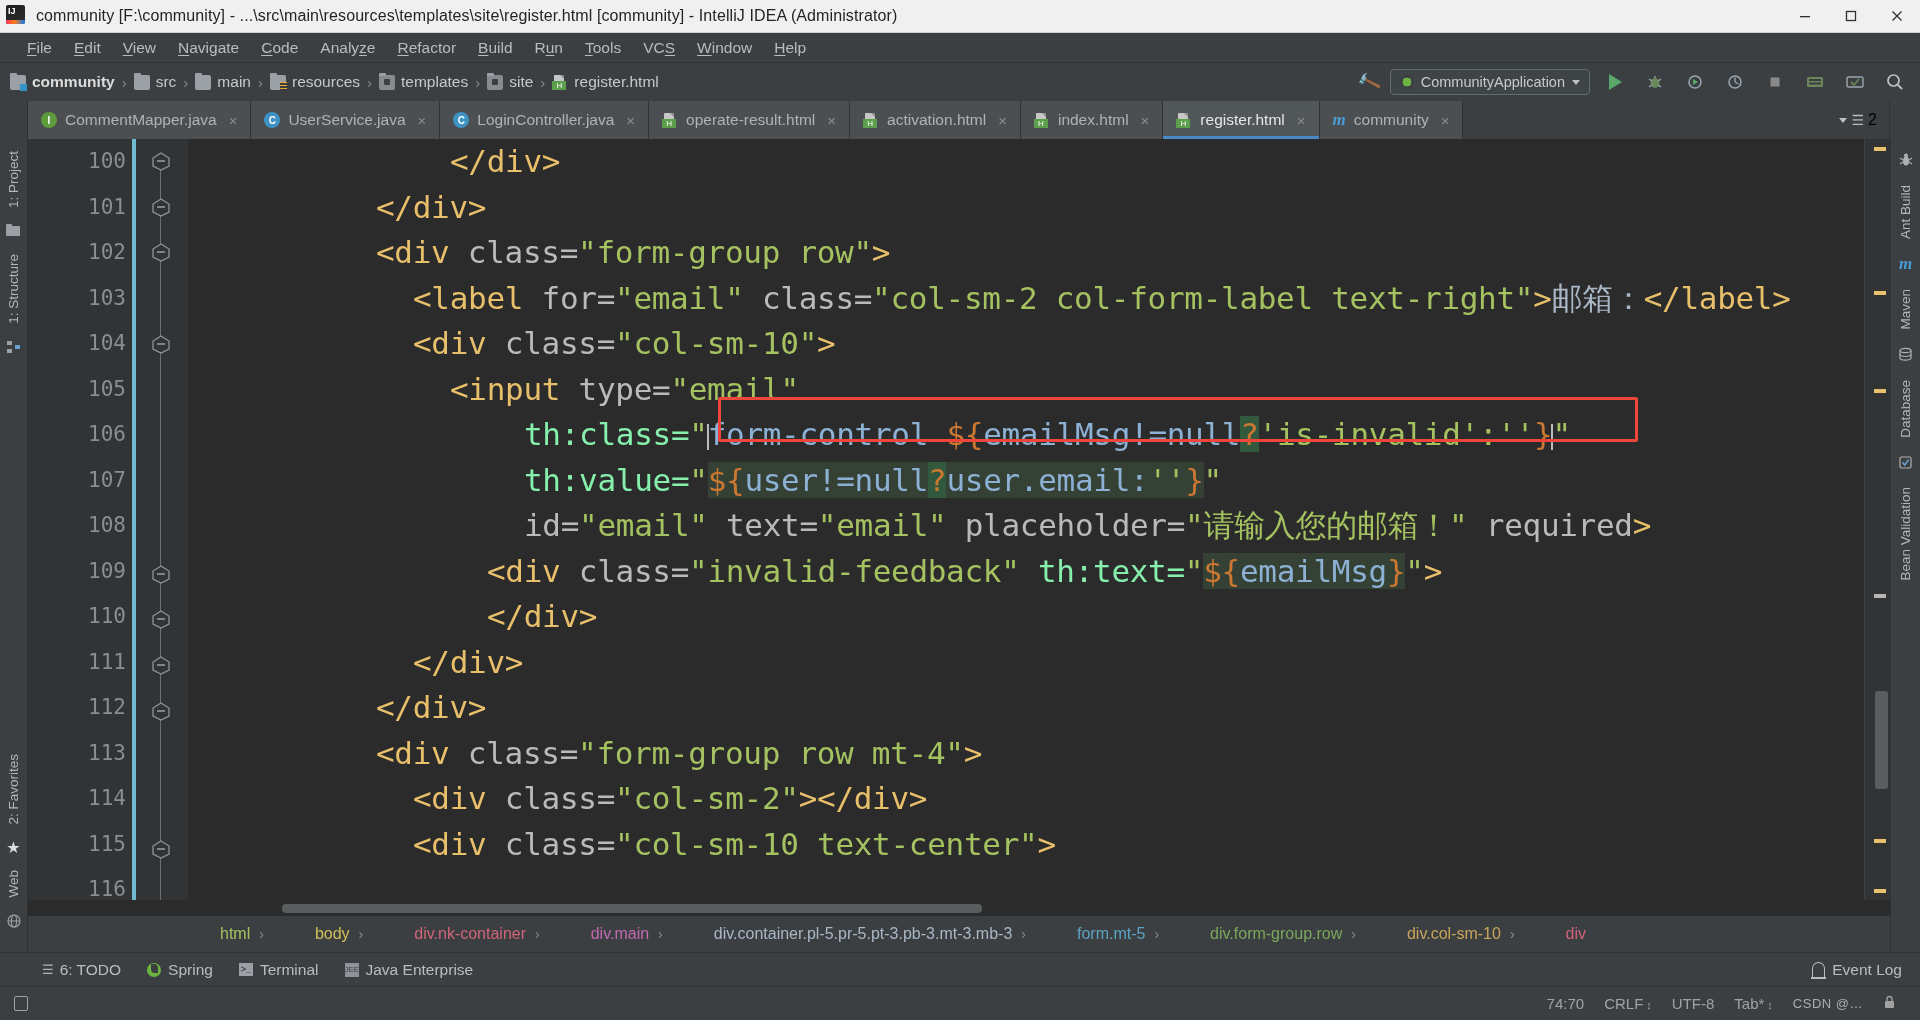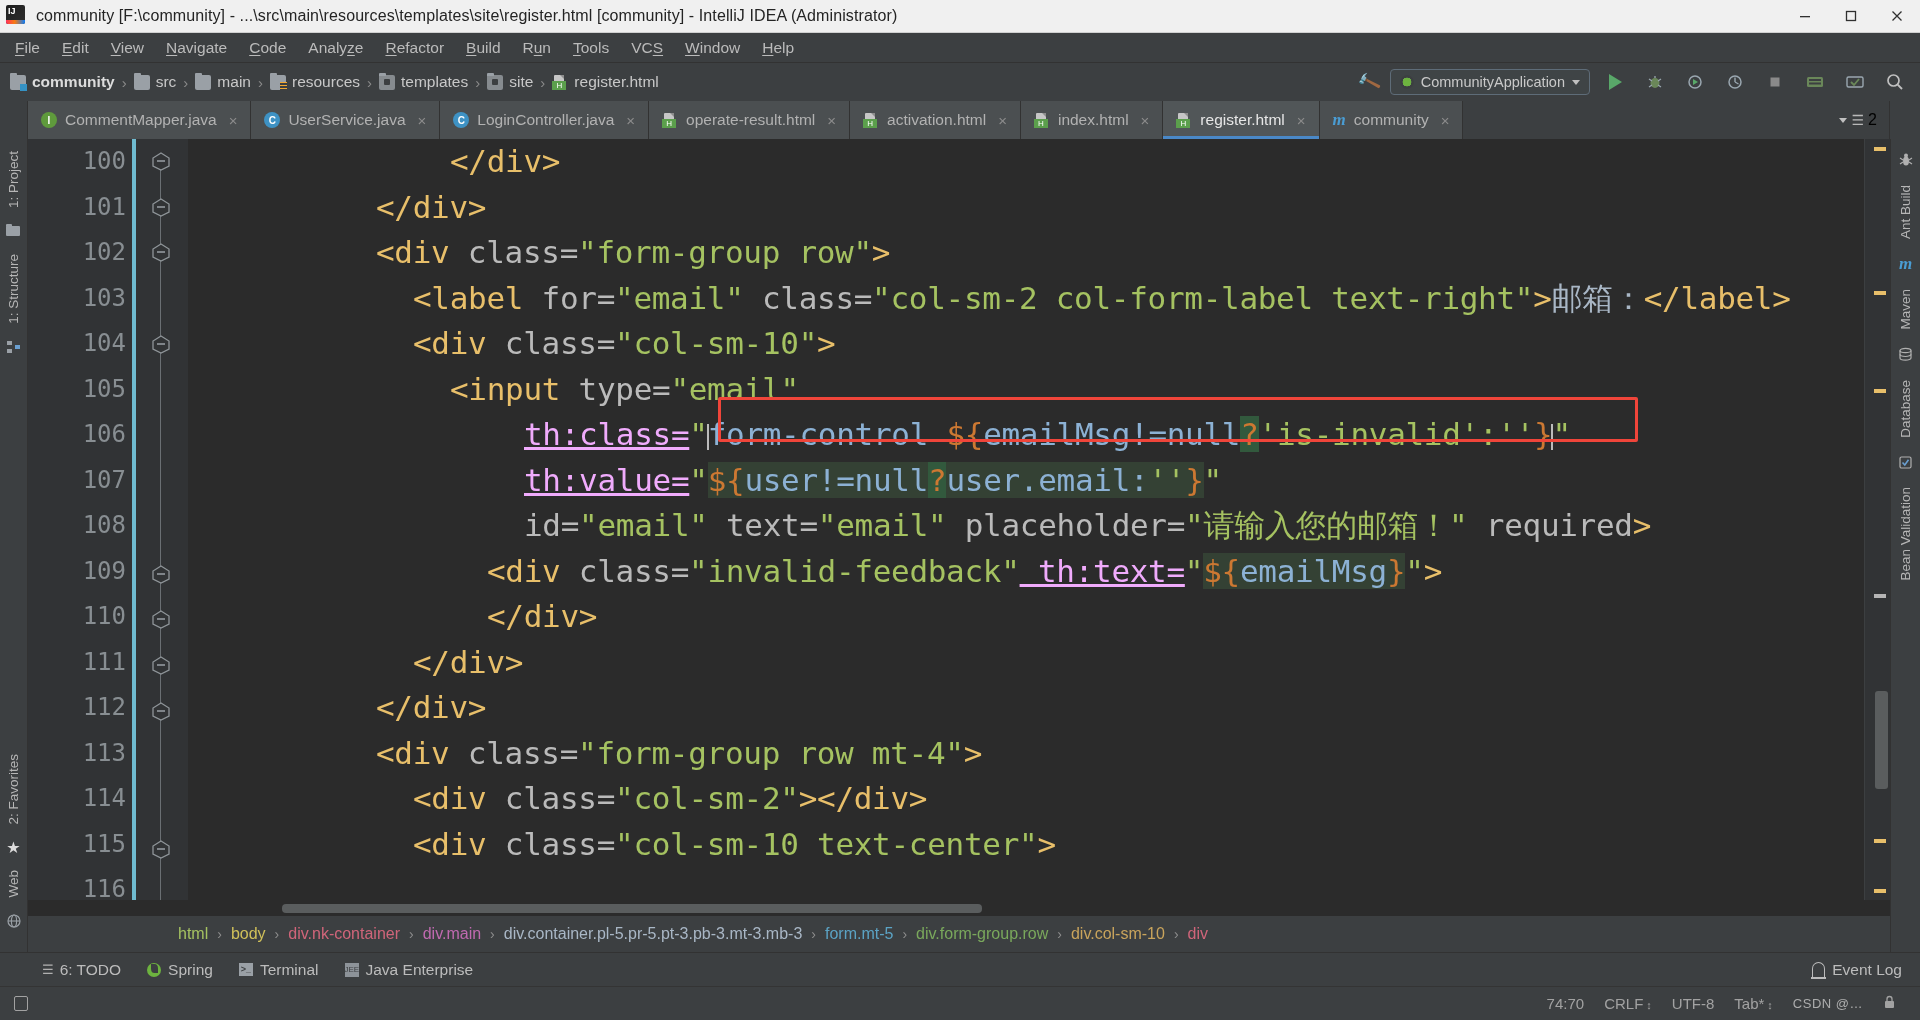--- a/index.html
+++ b/index.html
@@ -36,21 +36,21 @@
   .tb-btns { display: flex; align-items: center; height: 33px; }
   .tb-btn {
     width: 46px; height: 33px; display: flex; align-items: center; justify-content: center;
     color: #303030;
   }
   .tb-btn svg { display: block; }
 
   
   .menubar {
     height: 30px; background: #3c3f41; display: flex; align-items: center;
-    padding-left: 4px; flex: none; border-bottom: 1px solid #323232;
+    padding-left: 16px; flex: none; border-bottom: 1px solid #323232;
   }
   .menu-item {
     padding: 3px 11px; font-size: 15.5px; color: #bbbbbb; white-space: nowrap;
     font-family: "Liberation Sans", sans-serif;
   }
   .menu-item u { text-decoration: underline; text-underline-offset: 2px; }
 
   
   .navbar {
     height: 38px; background: #3c3f41; display: flex; align-items: center;
@@ -120,37 +120,37 @@
   .rightstrip { width:30px; background:#3c3f41; display:flex; flex-direction:column; align-items:center;
     border-left:1px solid #323232; flex:none; padding-top:6px; gap:2px; }
 
   
   .editorwrap { flex:1; display:flex; flex-direction:column; min-width:0; background:#2b2b2b; }
   .editorbody { flex:1; display:flex; min-height:0; position:relative; overflow:hidden; }
 
   .gutter { width:112px; background:#313335; flex:none; position:relative; }
   .gutter .ln {
     height:45.5px; line-height:45.5px; text-align:right; padding-right:14px;
-    color:#888e92; font-size:24px; font-family:"DejaVu Sans Mono", monospace;
+    color:#888e92; font-size:21px; font-family:"DejaVu Sans Mono", monospace;
   }
   .gutter-strip { position:absolute; left:104px; top:0; bottom:0; width:4px; background:#6fbbd0; }
   .folds { width:48px; background:#313335; flex:none; position:relative; }
   .fold {
     position:absolute; left:11px; width:20px; height:20px; color:#8f9599;
   }
   .foldline { position:absolute; left:20px; width:1px; background:#6a6f73; }
 
   .codearea { flex:1; position:relative; overflow:hidden; background:#2b2b2b; padding-left:16px; }
   .codeline {
     height:45.5px; line-height:45.5px; font-size:31px; white-space:pre;
     font-family:"DejaVu Sans Mono", monospace; color:#a9b7c6; letter-spacing:-0.3px;
   }
   .t-tag { color:#e8bf6a; }
   .t-attr { color:#bababa; }
-  .t-attrth { color:#f0abfc;text-decoration:underline; }
+  .t-attrth { color:#86efac; }
   .t-val { color:#a5c261; }
   .t-q { color:#a5c261; }
   .t-el { color:#8cb1d4; }
   .t-dollar { color:#cc7832; }
   .t-txt { color:#a9b7c6; }
   .hl-bg { background:#344134; }
   .hl-green { background:#32593d; }
   .caretbar { display:inline-block; width:2px; height:26px; background:#bbbbbb; vertical-align:-5px; margin:0 -1px; }
 
   
@@ -165,21 +165,21 @@
 
   
   .hscroll { height:16px; background:#2b2b2b; position:relative; flex:none; }
   .hscroll .thumb { position:absolute; top:4px; height:9px; background:#5a5d5e; border-radius:4px; }
 
   
   .bbcrumb {
     height:36px; background:#3c3f41; display:flex; align-items:center; padding-left:150px;
     font-size:16px; flex:none; font-family:"Liberation Sans", sans-serif;
   }
-  .bbcrumb .seg { white-space:nowrap; }
+  .bbcrumb .seg { white-space:nowrap;margin-left:42px; }
   .bbcrumb .arr { color:#8d8d8d; margin:0 9px; font-size:14px; }
 
   
   .toolbar-bottom {
     height:34px; background:#3c3f41; display:flex; align-items:center; padding-left:42px; gap:26px;
     flex:none; border-top:1px solid #323232;
   }
   .twbtn { display:flex; align-items:center; gap:7px; color:#bcbcbc; font-size:15.5px; white-space:nowrap; }
   .tw-spacer { flex:1; }
   .evlog { display:flex; align-items:center; gap:7px; color:#bcbcbc; font-size:15.5px; padding-right:18px; }

